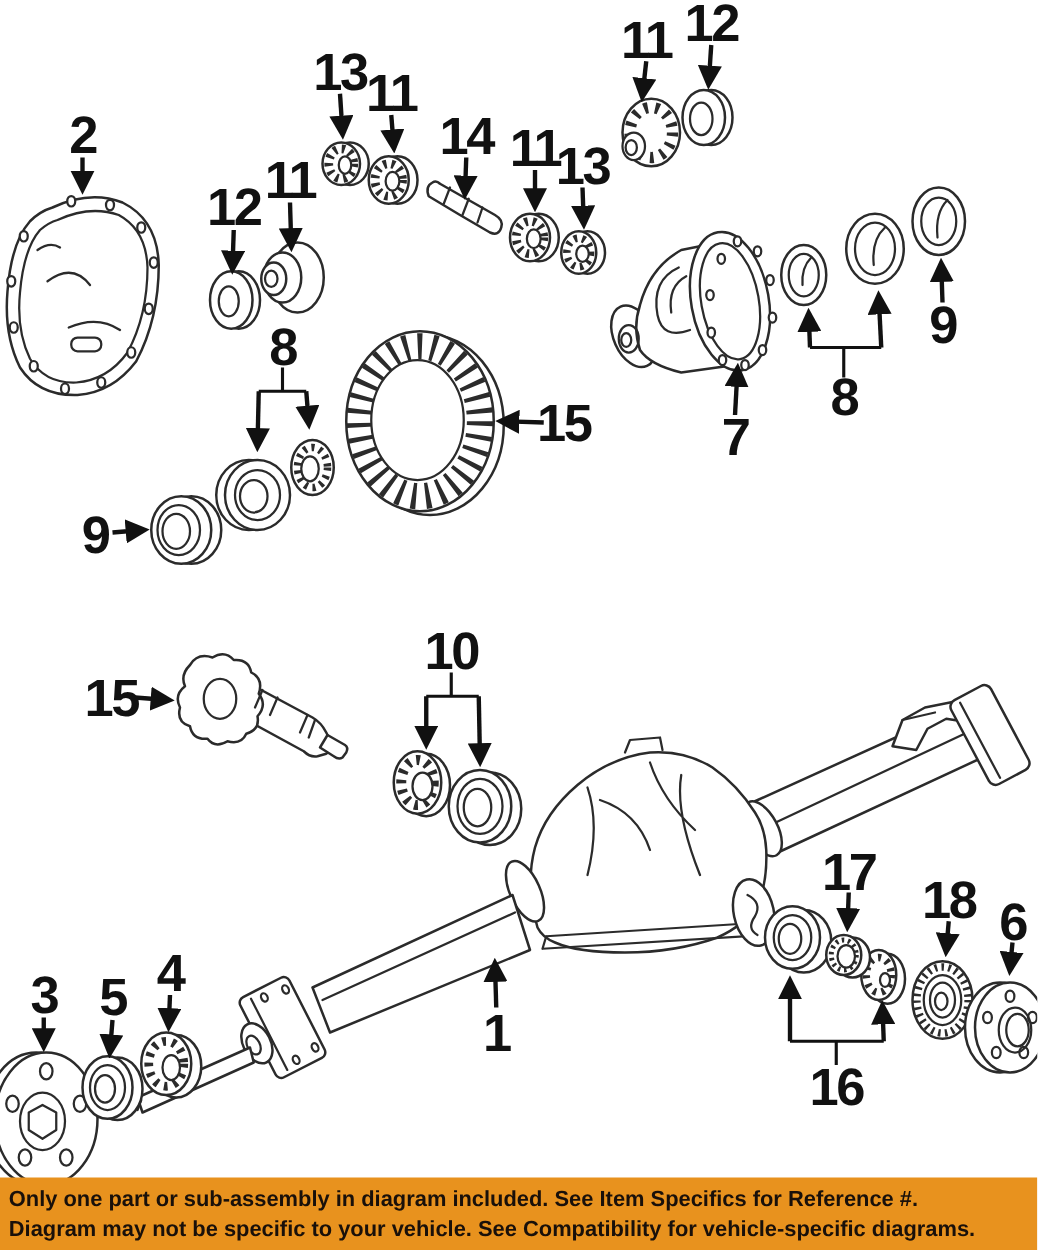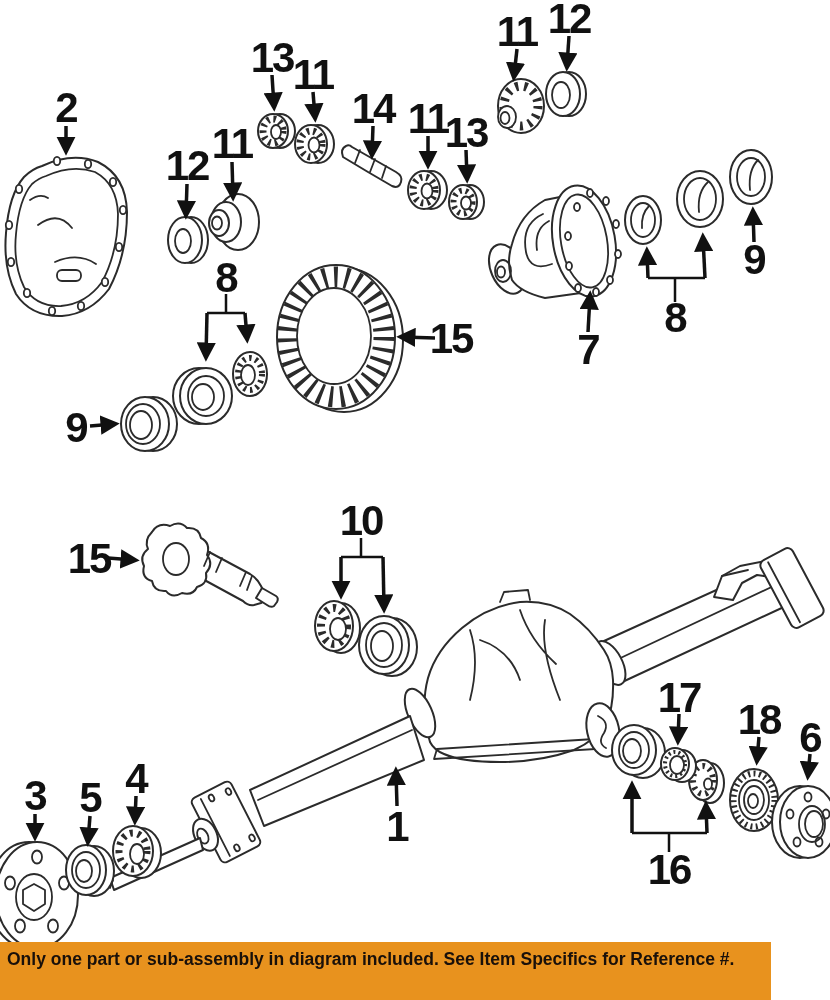--- a/index.html
+++ b/index.html
@@ -11,21 +11,21 @@
   .p    { fill:#fff; stroke:#2b2b2b; stroke-width:2; stroke-linejoin:round; }
   .l    { fill:none; stroke:#2b2b2b; stroke-width:1.8; stroke-linecap:round; stroke-linejoin:round; }
   .hole { fill:#fff; stroke:#2b2b2b; stroke-width:1.8; }
   .teeth{ fill:none; stroke:#2b2b2b; }
   .lbl  { font-family:"Liberation Sans", sans-serif; font-weight:bold; font-size:42px;
           fill:#111; text-anchor:middle; letter-spacing:-2px; }
   .arrow   { stroke:#111; stroke-width:3.5; fill:none; marker-end:url(#ah); }
   .bracket { stroke:#111; stroke-width:2.5; fill:none; }
 
   
-  .banner { position:absolute; left:0; top:942px; width:771px; height:58px;
+  .banner { position:absolute; left:0; top:942px; width:830px; height:58px;
             background:#e8921e; color:#19100a; box-sizing:border-box;
             padding:5px 7px 0 7px; }
   .banner div { font-weight:bold; font-size:17.5px; line-height:24px; white-space:nowrap; }
 </style>
 </head>
 <body>
 
 <div class="stage">
 
 <svg width="830" height="1000" viewBox="0 0 830 1000">
@@ -362,15 +362,16 @@
     <text class="lbl" x="136" y="793">4</text>
     <text class="lbl" x="669" y="884">16</text>
     <text class="lbl" x="679" y="712">17</text>
     <text class="lbl" x="759" y="734">18</text>
     <text class="lbl" x="810" y="752">6</text>
   </g>
 </svg>
 
   <div class="banner">
     <div>Only one part or sub-assembly in diagram included. See Item Specifics for Reference #.</div>
+    <div>Diagram may not be specific to your vehicle. See Compatibility for vehicle-specific diagrams.</div>
   </div>
 
 </div>
 
 </body></html>

